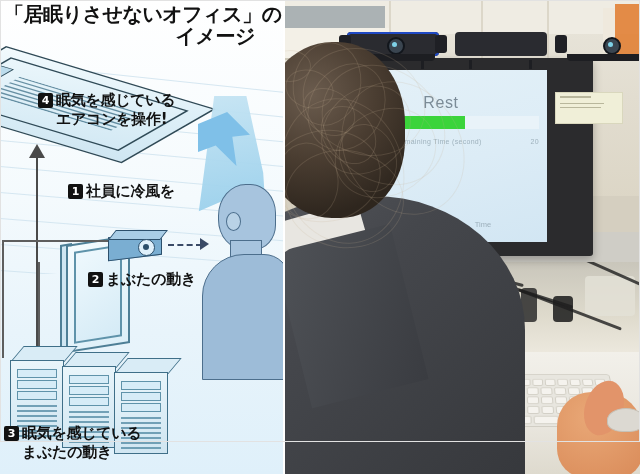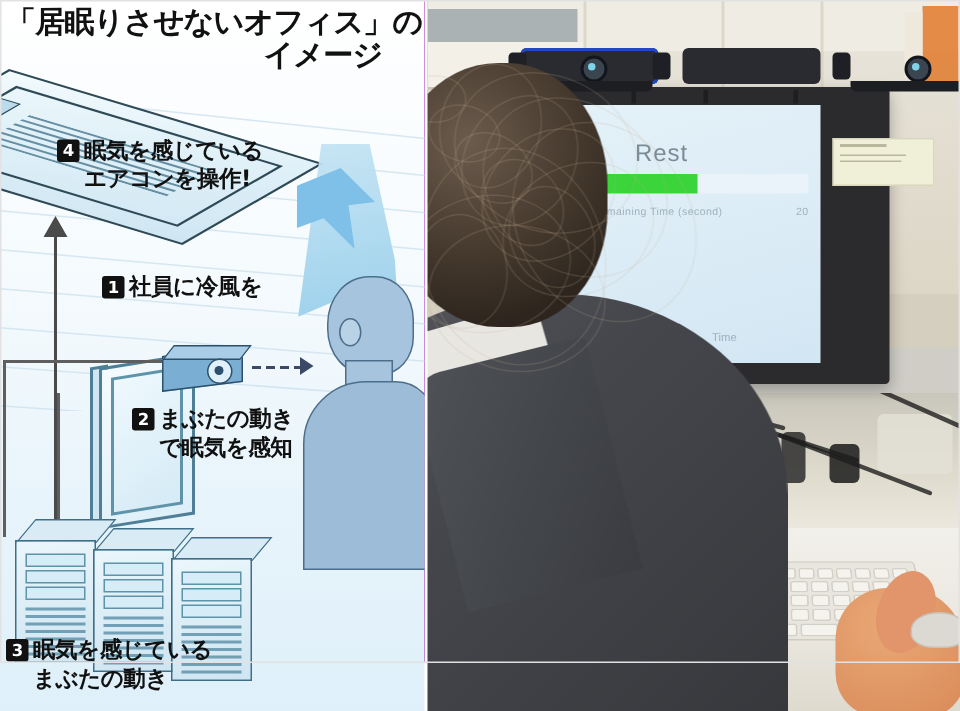--- a/index.html
+++ b/index.html
@@ -327,21 +327,20 @@
         <span class="num">4</span><span>眠気を感じている</span>
         <span class="ln2">エアコンを操作!</span>
       </div>
 
       <div class="note n1">
         <span class="num">1</span><span>社員に冷風を</span>
       </div>
 
       <div class="note n2">
         <span class="num">2</span><span>まぶたの動き</span>
-        <span class="ln2">で眠気を感知</span>
       </div>
 
       <div class="note n3">
         <span class="num">3</span><span>眠気を感じている</span>
         <span class="ln2">まぶたの動き</span>
       </div>
 
     </div>
   </div>
 

